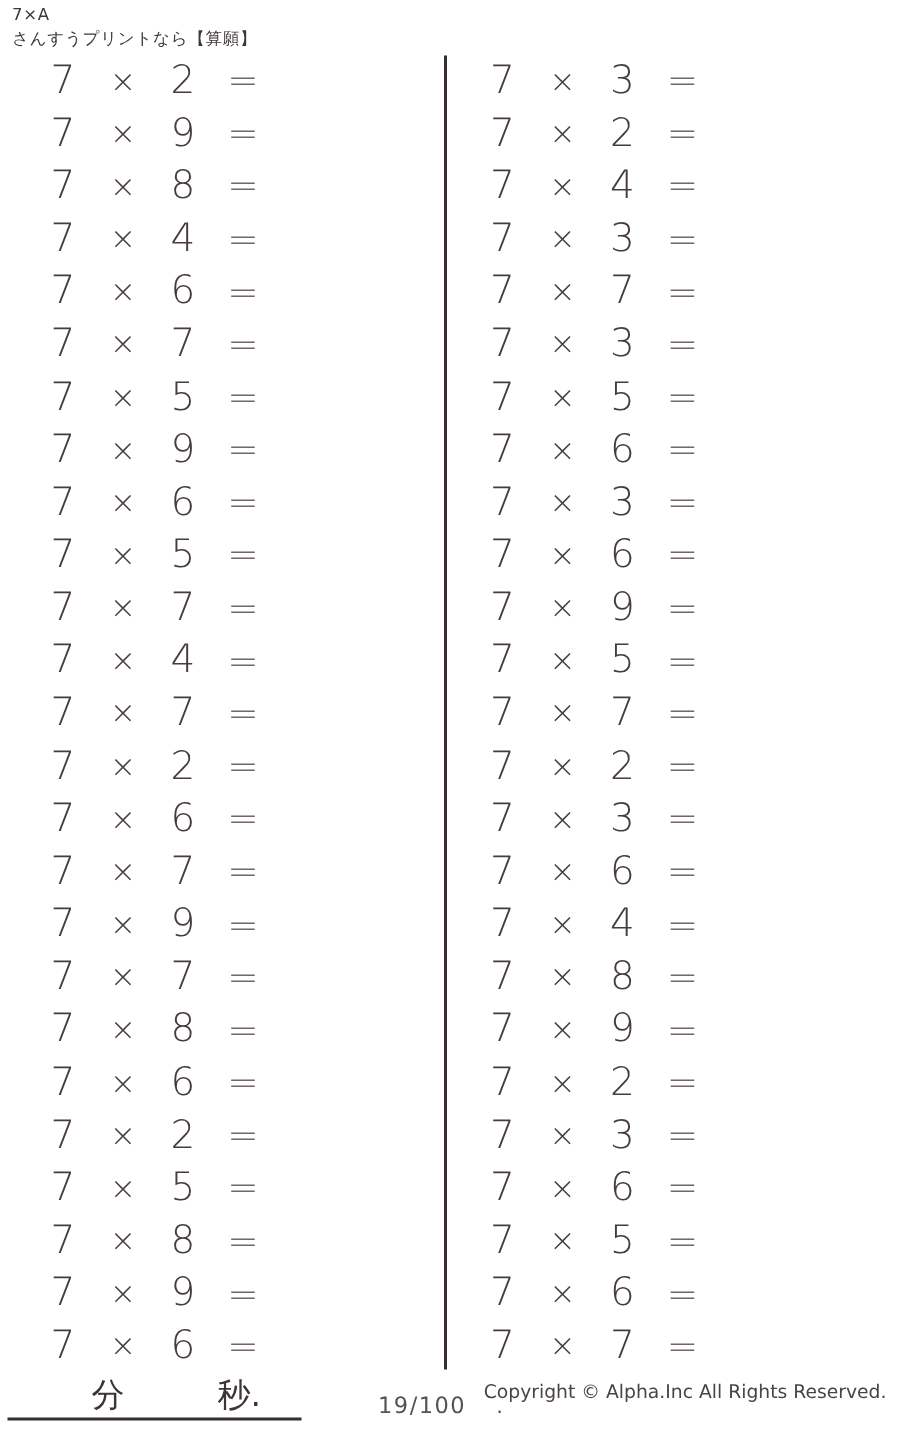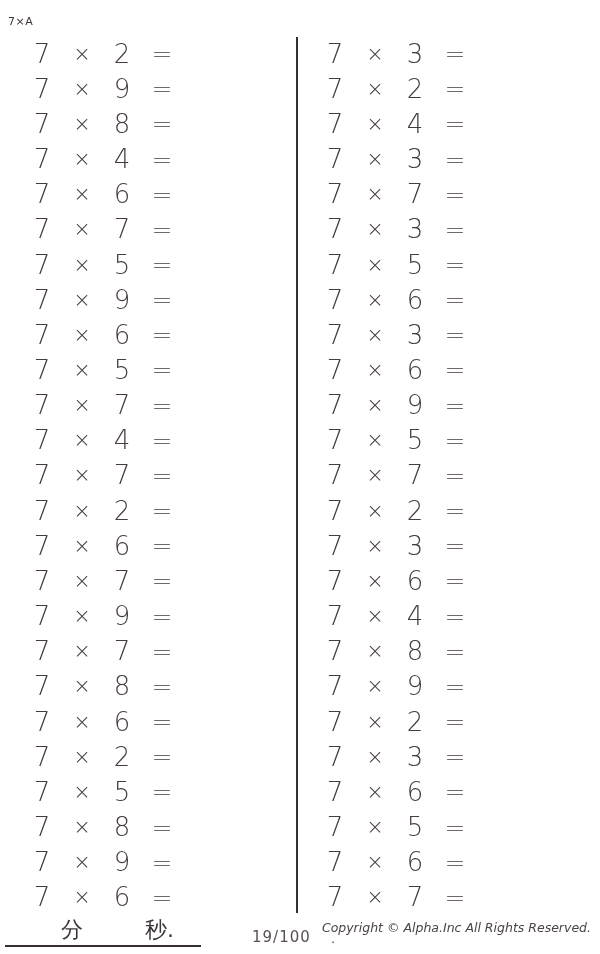--- a/index.html
+++ b/index.html
@@ -12,21 +12,20 @@
     overflow: hidden;
   }
   .header {
     position: absolute;
     top: 2px;
     left: 8px;
     color: #3f3637;
     font-size: 11px;
     line-height: 16px;
     letter-spacing: 0.5px;
-    margin-top: 12px;
   }
   .col { position: absolute; top: 36px; }
   #col-left  { left: 27px; }
   #col-right { left: 320px; }
   .row {
     display: flex;
     align-items: center;
     height: 35.16px;
   }
   .cell {
@@ -78,37 +77,37 @@
     color: #585052;
   }
   .copyright {
     position: absolute;
     right: 9px;
     top: 921px;
     text-align: right;
     font-size: 12.5px;
     line-height: 14px;
     color: #4b4344;
-    font-style: italic;
   }
   .footer-dot {
     position: absolute;
     left: 331px;
     top: 931px;
     font-size: 13px;
     color: #4b4344;
   }
 </style>
 </head>
 <body>
 
 <div class="page">
 
   <div class="header">
     <div>7×A</div>
+    <div>さんすうプリントなら【算願】</div>
   </div>
 
   <div class="col" id="col-left">
       <div class="row">
         <span class="cell c0">7</span>
         <span class="cell c1">×</span>
         <span class="cell c2">2</span>
         <span class="cell c3">=</span>
       </div>
       <div class="row">

